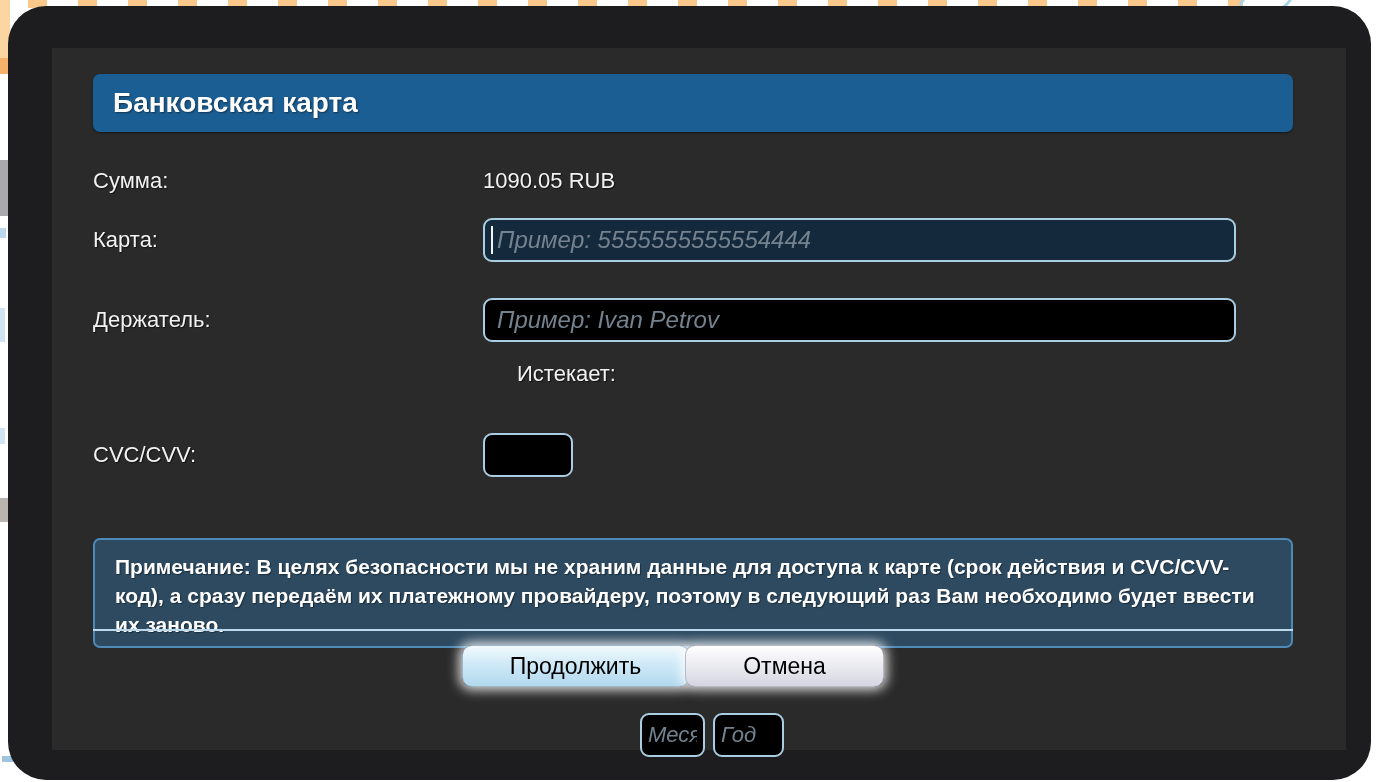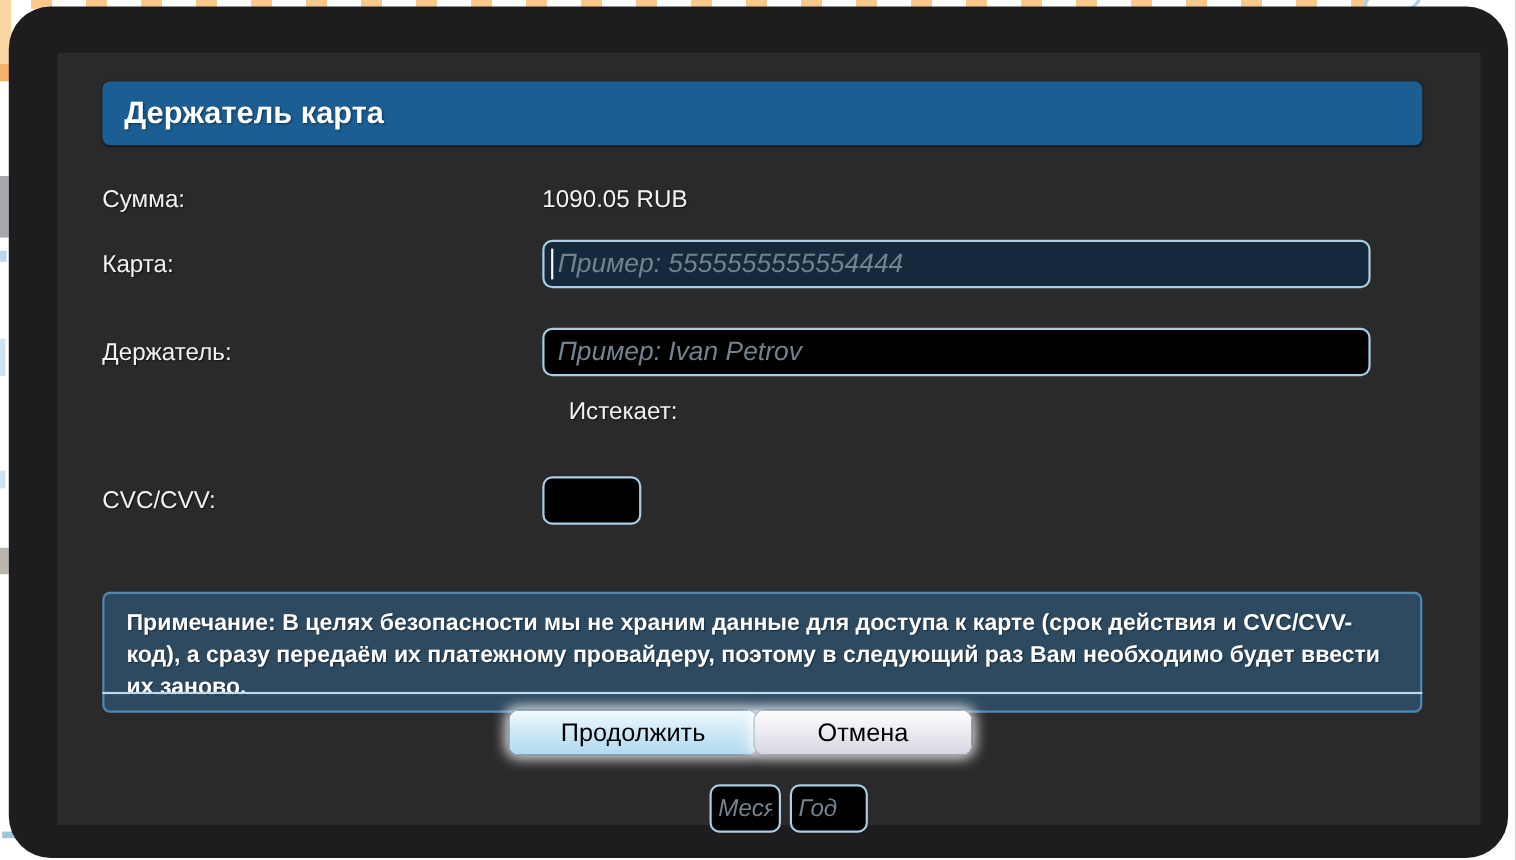--- a/index.html
+++ b/index.html
@@ -22,21 +22,21 @@
   .dlg-header{ position:absolute; left:93px; top:74px; width:1200px; height:58px;
     background:#1b5e93; border-radius:7px; display:flex; align-items:center;
     padding-left:20px; box-shadow:0 1px 2px rgba(0,0,0,.5); }
   .dlg-header .title{ color:#ffffff; font-size:28px; font-weight:bold;
     text-shadow:1px 1px 2px rgba(0,0,0,.45); }
 
   
   .row{ position:absolute; left:93px; width:1200px; display:flex; align-items:center; }
   .row .lbl{ width:352px; text-align:left; color:#f2f2f2; font-size:22px;
     text-shadow:1px 1px 1px rgba(0,0,0,.55); flex:0 0 352px; }
-  .row .ctrl{ margin-left:48px; display:flex; align-items:center; }
+  .row .ctrl{ margin-left:38px; display:flex; align-items:center; }
 
   .row-amount{ top:166px; height:30px; }
   .amount-value{ color:#f2f2f2; font-size:22px; text-shadow:1px 1px 1px rgba(0,0,0,.55); }
 
   .txt{ height:44px; border:2px solid #a9cde2; border-radius:9px; background:#000000;
     color:#e8eef4; font-size:24px; padding:0 10px; outline:none;
     font-family:"Liberation Sans", sans-serif; }
   .txt::placeholder{ color:#74828f; font-style:italic; opacity:1; }
 
   .row-card{ top:218px; height:44px; }
@@ -86,21 +86,21 @@
 <div class="edge-frag" style="left:0;top:428px;width:5px;height:16px;background:#cfe3f0;"></div>
 <div class="edge-frag" style="left:0;top:498px;width:8px;height:24px;background:#b9b4ae;"></div>
 <div class="edge-frag" style="left:0;top:742px;width:34px;height:40px;background:#ffffff;"></div>
 <div class="edge-frag" style="left:2px;top:756px;width:26px;height:6px;background:#9fc4dd;"></div>
 
 <div class="modal-frame">
   <div class="modal-surface"></div>
 </div>
 
 <div class="dlg-header">
-  <span class="title">Держатель карта</span>
+  <span class="title">Банковская карта</span>
 </div>
 
 <div class="row row-amount">
   <span class="lbl">Сумма:</span>
   <span class="ctrl amount-value">1090.05 RUB</span>
 </div>
 
 <div class="row row-card">
   <span class="lbl">Карта:</span>
   <span class="ctrl card-wrap">

